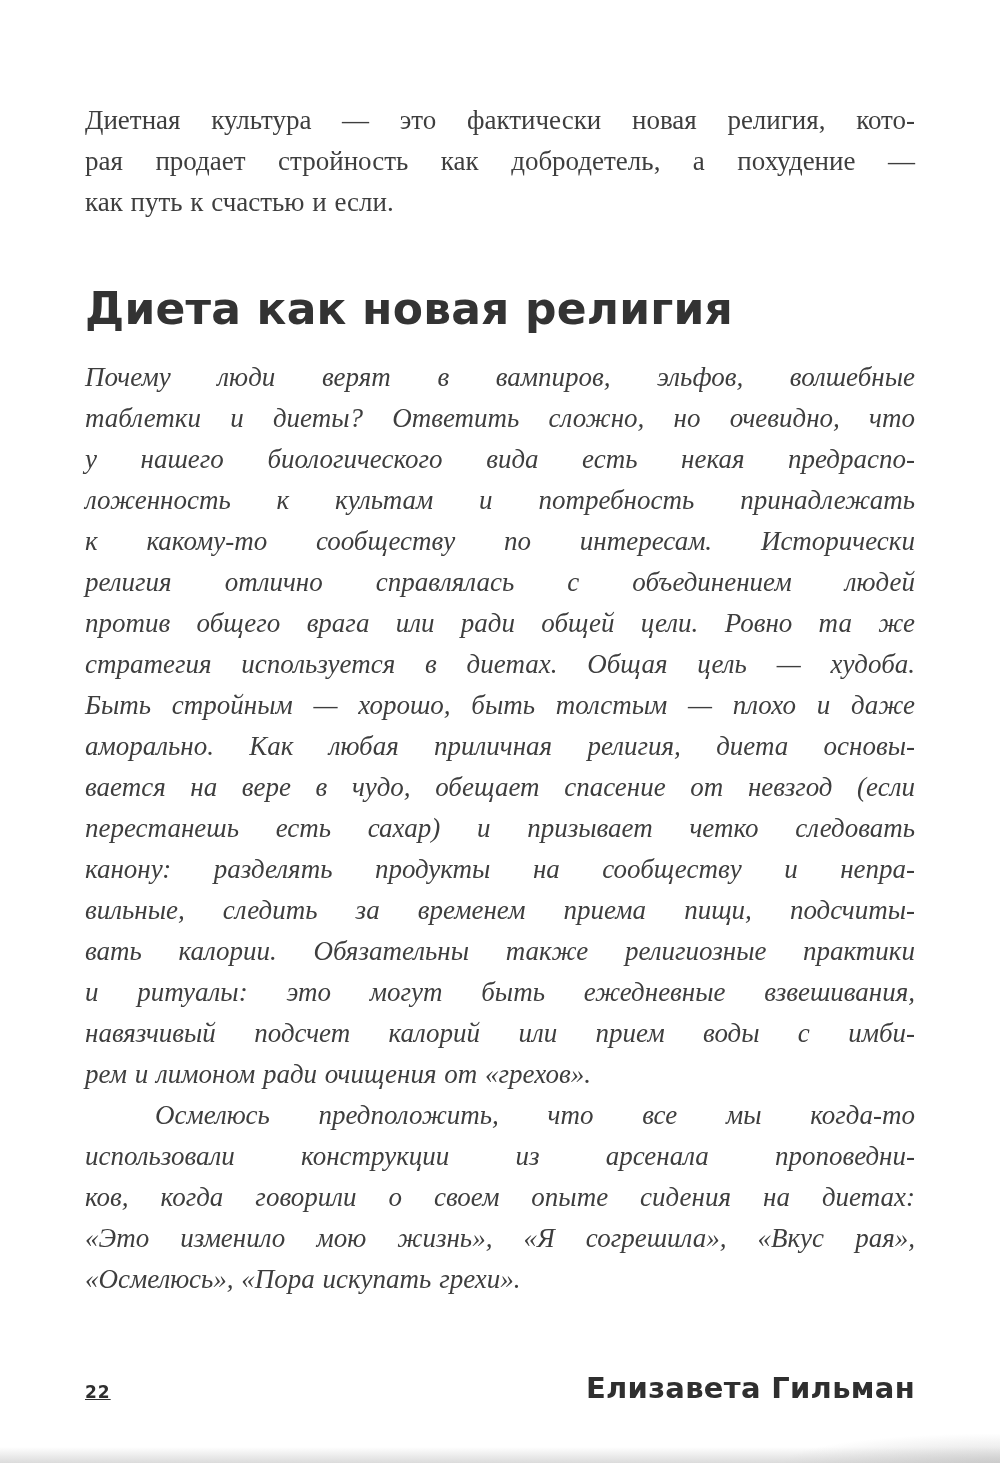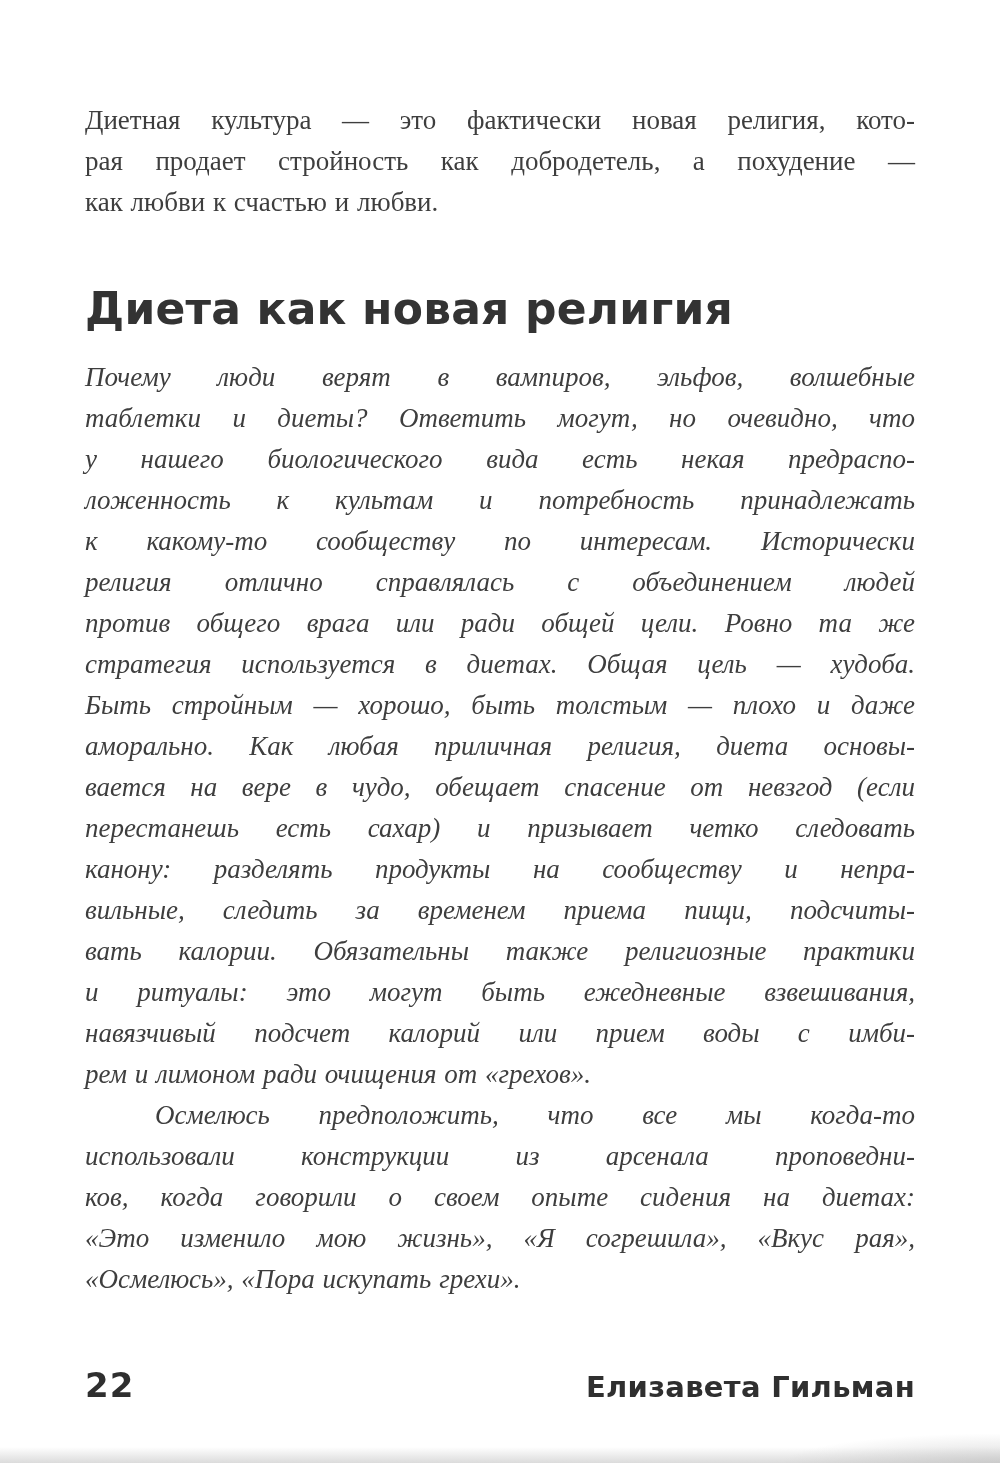--- a/index.html
+++ b/index.html
@@ -60,22 +60,23 @@
     right:85px;
     bottom:58px;
     display:flex;
     justify-content:space-between;
     align-items:baseline;
     font-family:"DejaVu Sans","Liberation Sans",sans-serif;
     font-weight:700;
     color:var(--footer);
   }
   .pagenum{
-    font-size:34px;
+    font-size:17px;
     letter-spacing:1px;
+    text-decoration:underline;
   }
   .author{
     font-size:29px;
     letter-spacing:0.3px;
   }
   
   .scan-edge{
     position:absolute;
     left:0;
     right:0;
@@ -93,29 +94,29 @@
   }
 </style>
 </head>
 <body>
 
 <div class="page">
 
   <div class="intro">
       <div class="line jl">Диетная культура — это фактически новая религия, кото-</div>
       <div class="line jl">рая продает стройность как добродетель, а похудение —</div>
-      <div class="line">как любви к счастью и любви.</div>
+      <div class="line">как путь к счастью и если.</div>
     </div>
 
   <h1 class="heading">Диета как новая религия</h1>
 
   <div class="body-text">
       <div class="paragraph">
         <div class="line jl">Почему люди верят в вампиров, эльфов, волшебные</div>
-        <div class="line jl">таблетки и диеты? Ответить могут, но очевидно, что</div>
+        <div class="line jl">таблетки и диеты? Ответить сложно, но очевидно, что</div>
         <div class="line jl">у нашего биологического вида есть некая предраспо-</div>
         <div class="line jl">ложенность к культам и потребность принадлежать</div>
         <div class="line jl">к какому-то сообществу по интересам. Исторически</div>
         <div class="line jl">религия отлично справлялась с объединением людей</div>
         <div class="line jl">против общего врага или ради общей цели. Ровно та же</div>
         <div class="line jl">стратегия используется в диетах. Общая цель — худоба.</div>
         <div class="line jl">Быть стройным — хорошо, быть толстым — плохо и даже</div>
         <div class="line jl">аморально. Как любая приличная религия, диета основы-</div>
         <div class="line jl">вается на вере в чудо, обещает спасение от невзгод (если</div>
         <div class="line jl">перестанешь есть сахар) и призывает четко следовать</div>

